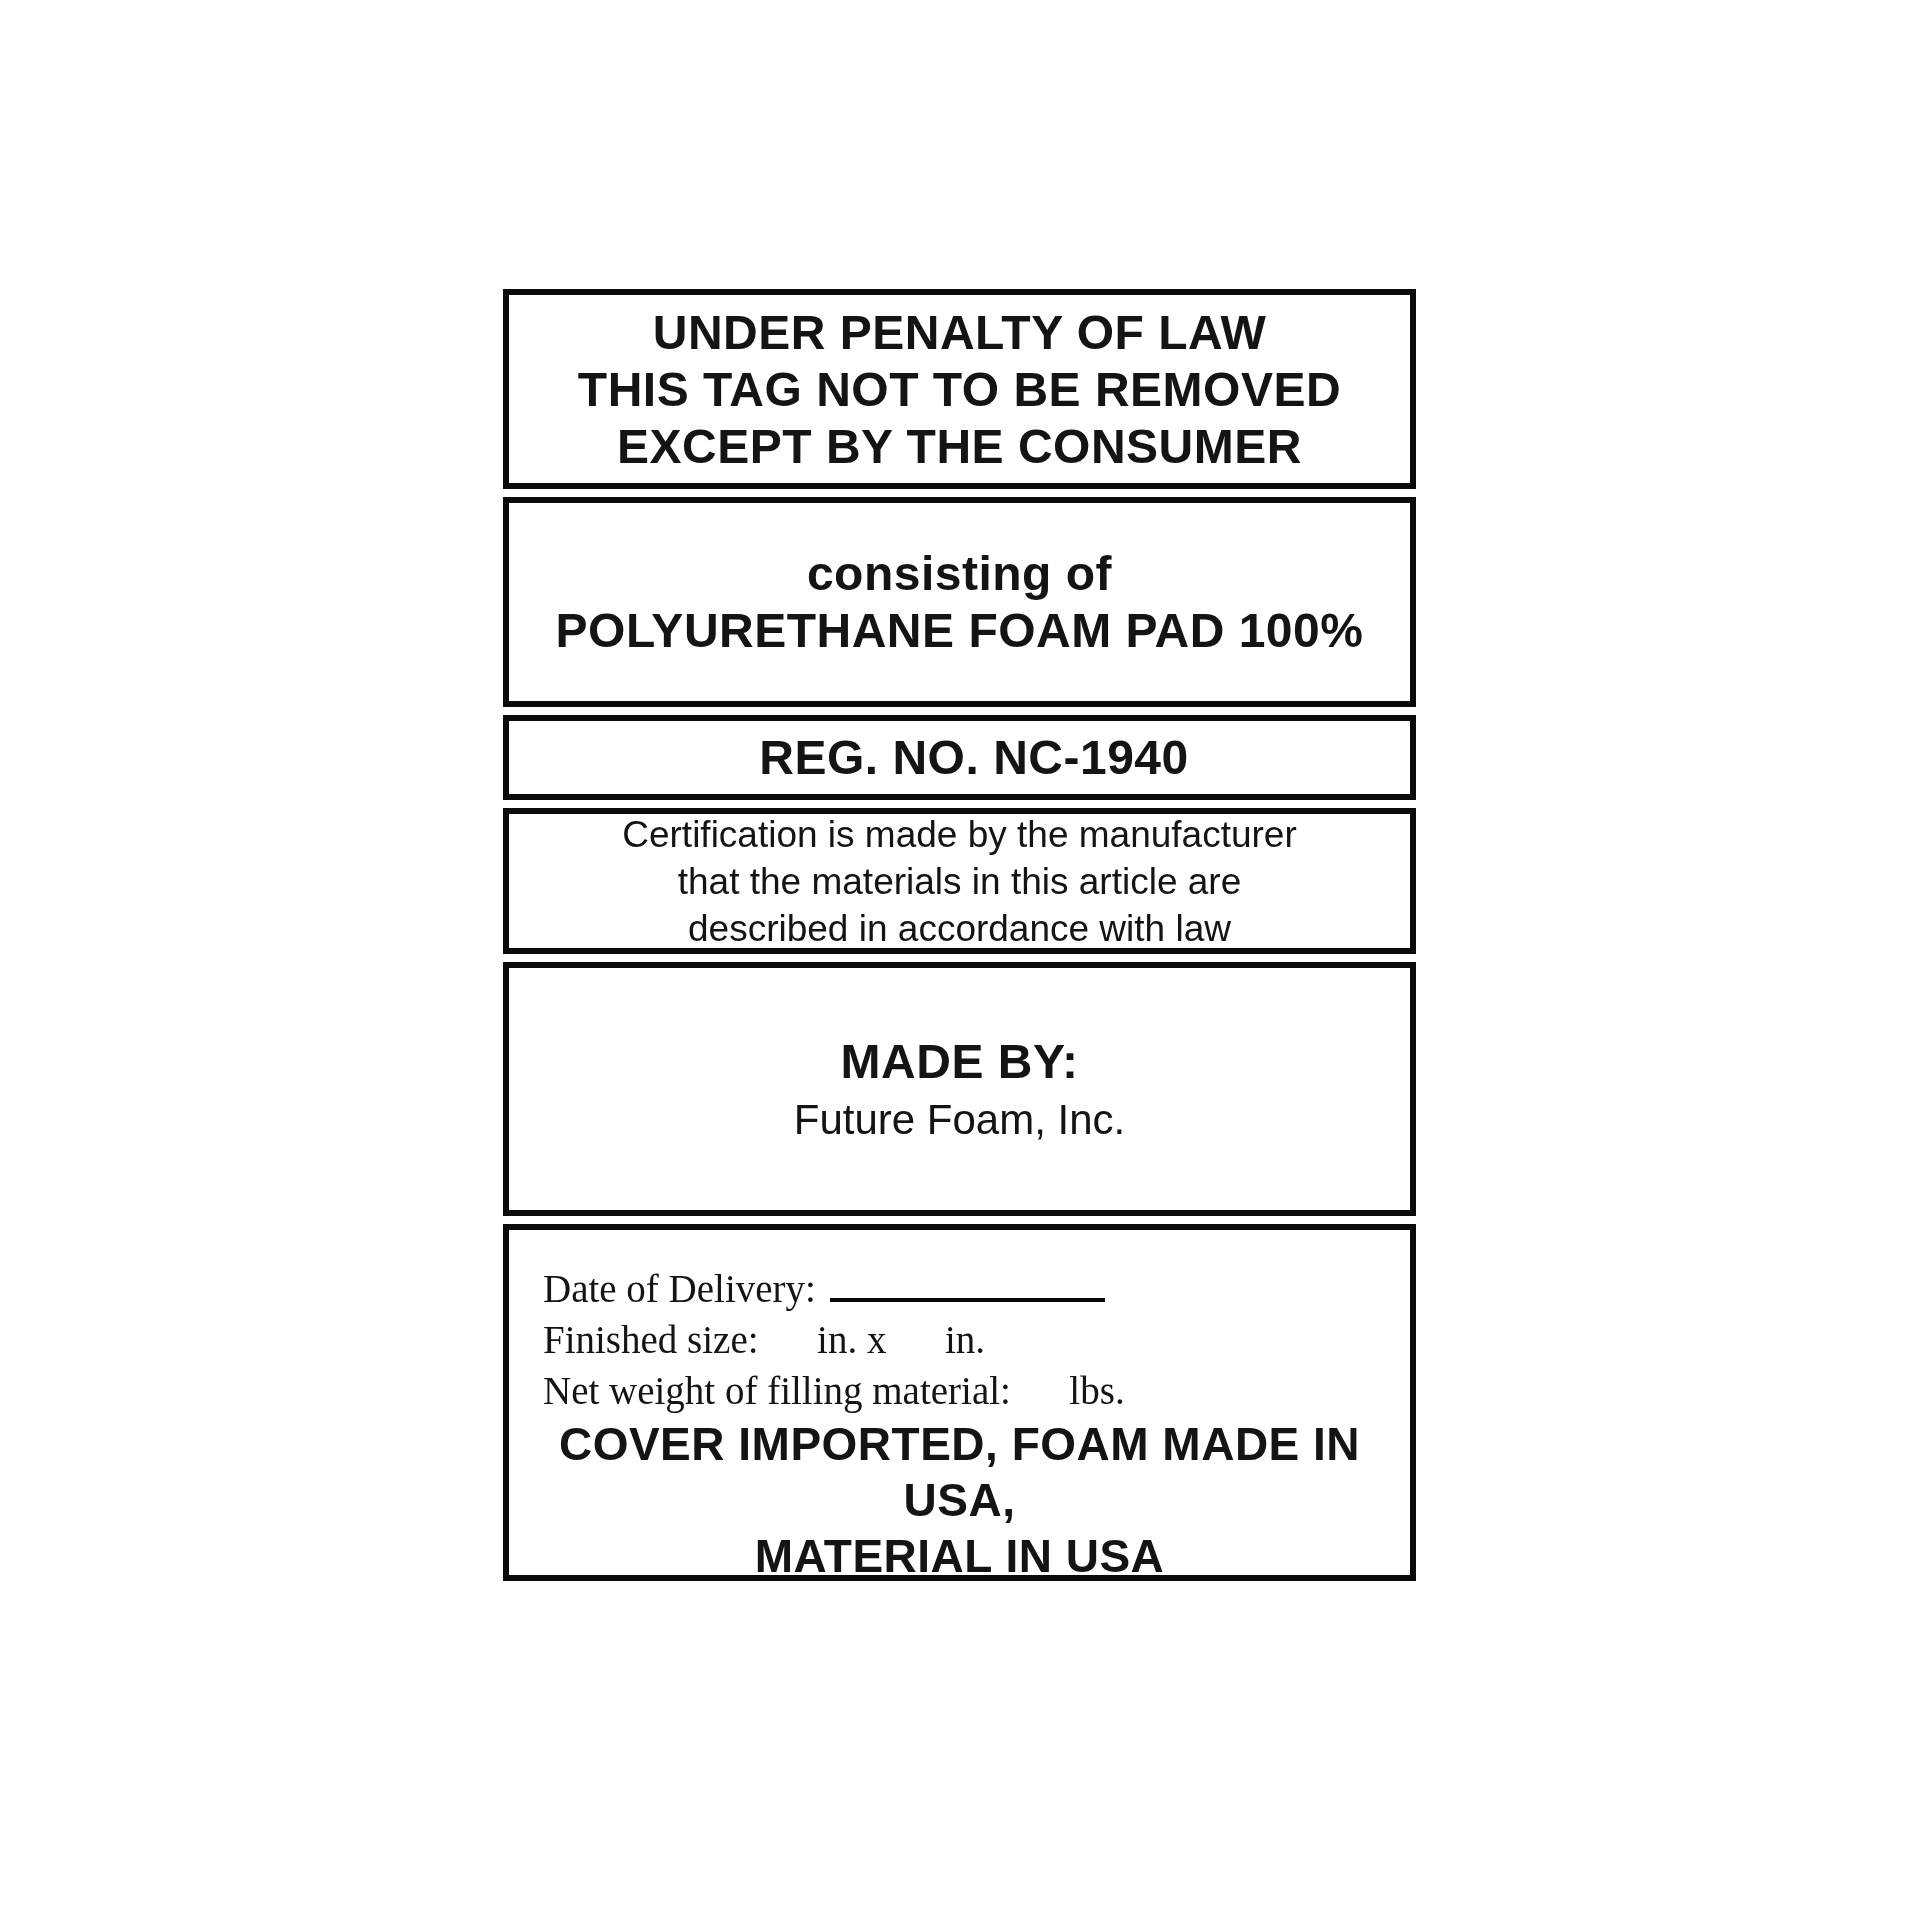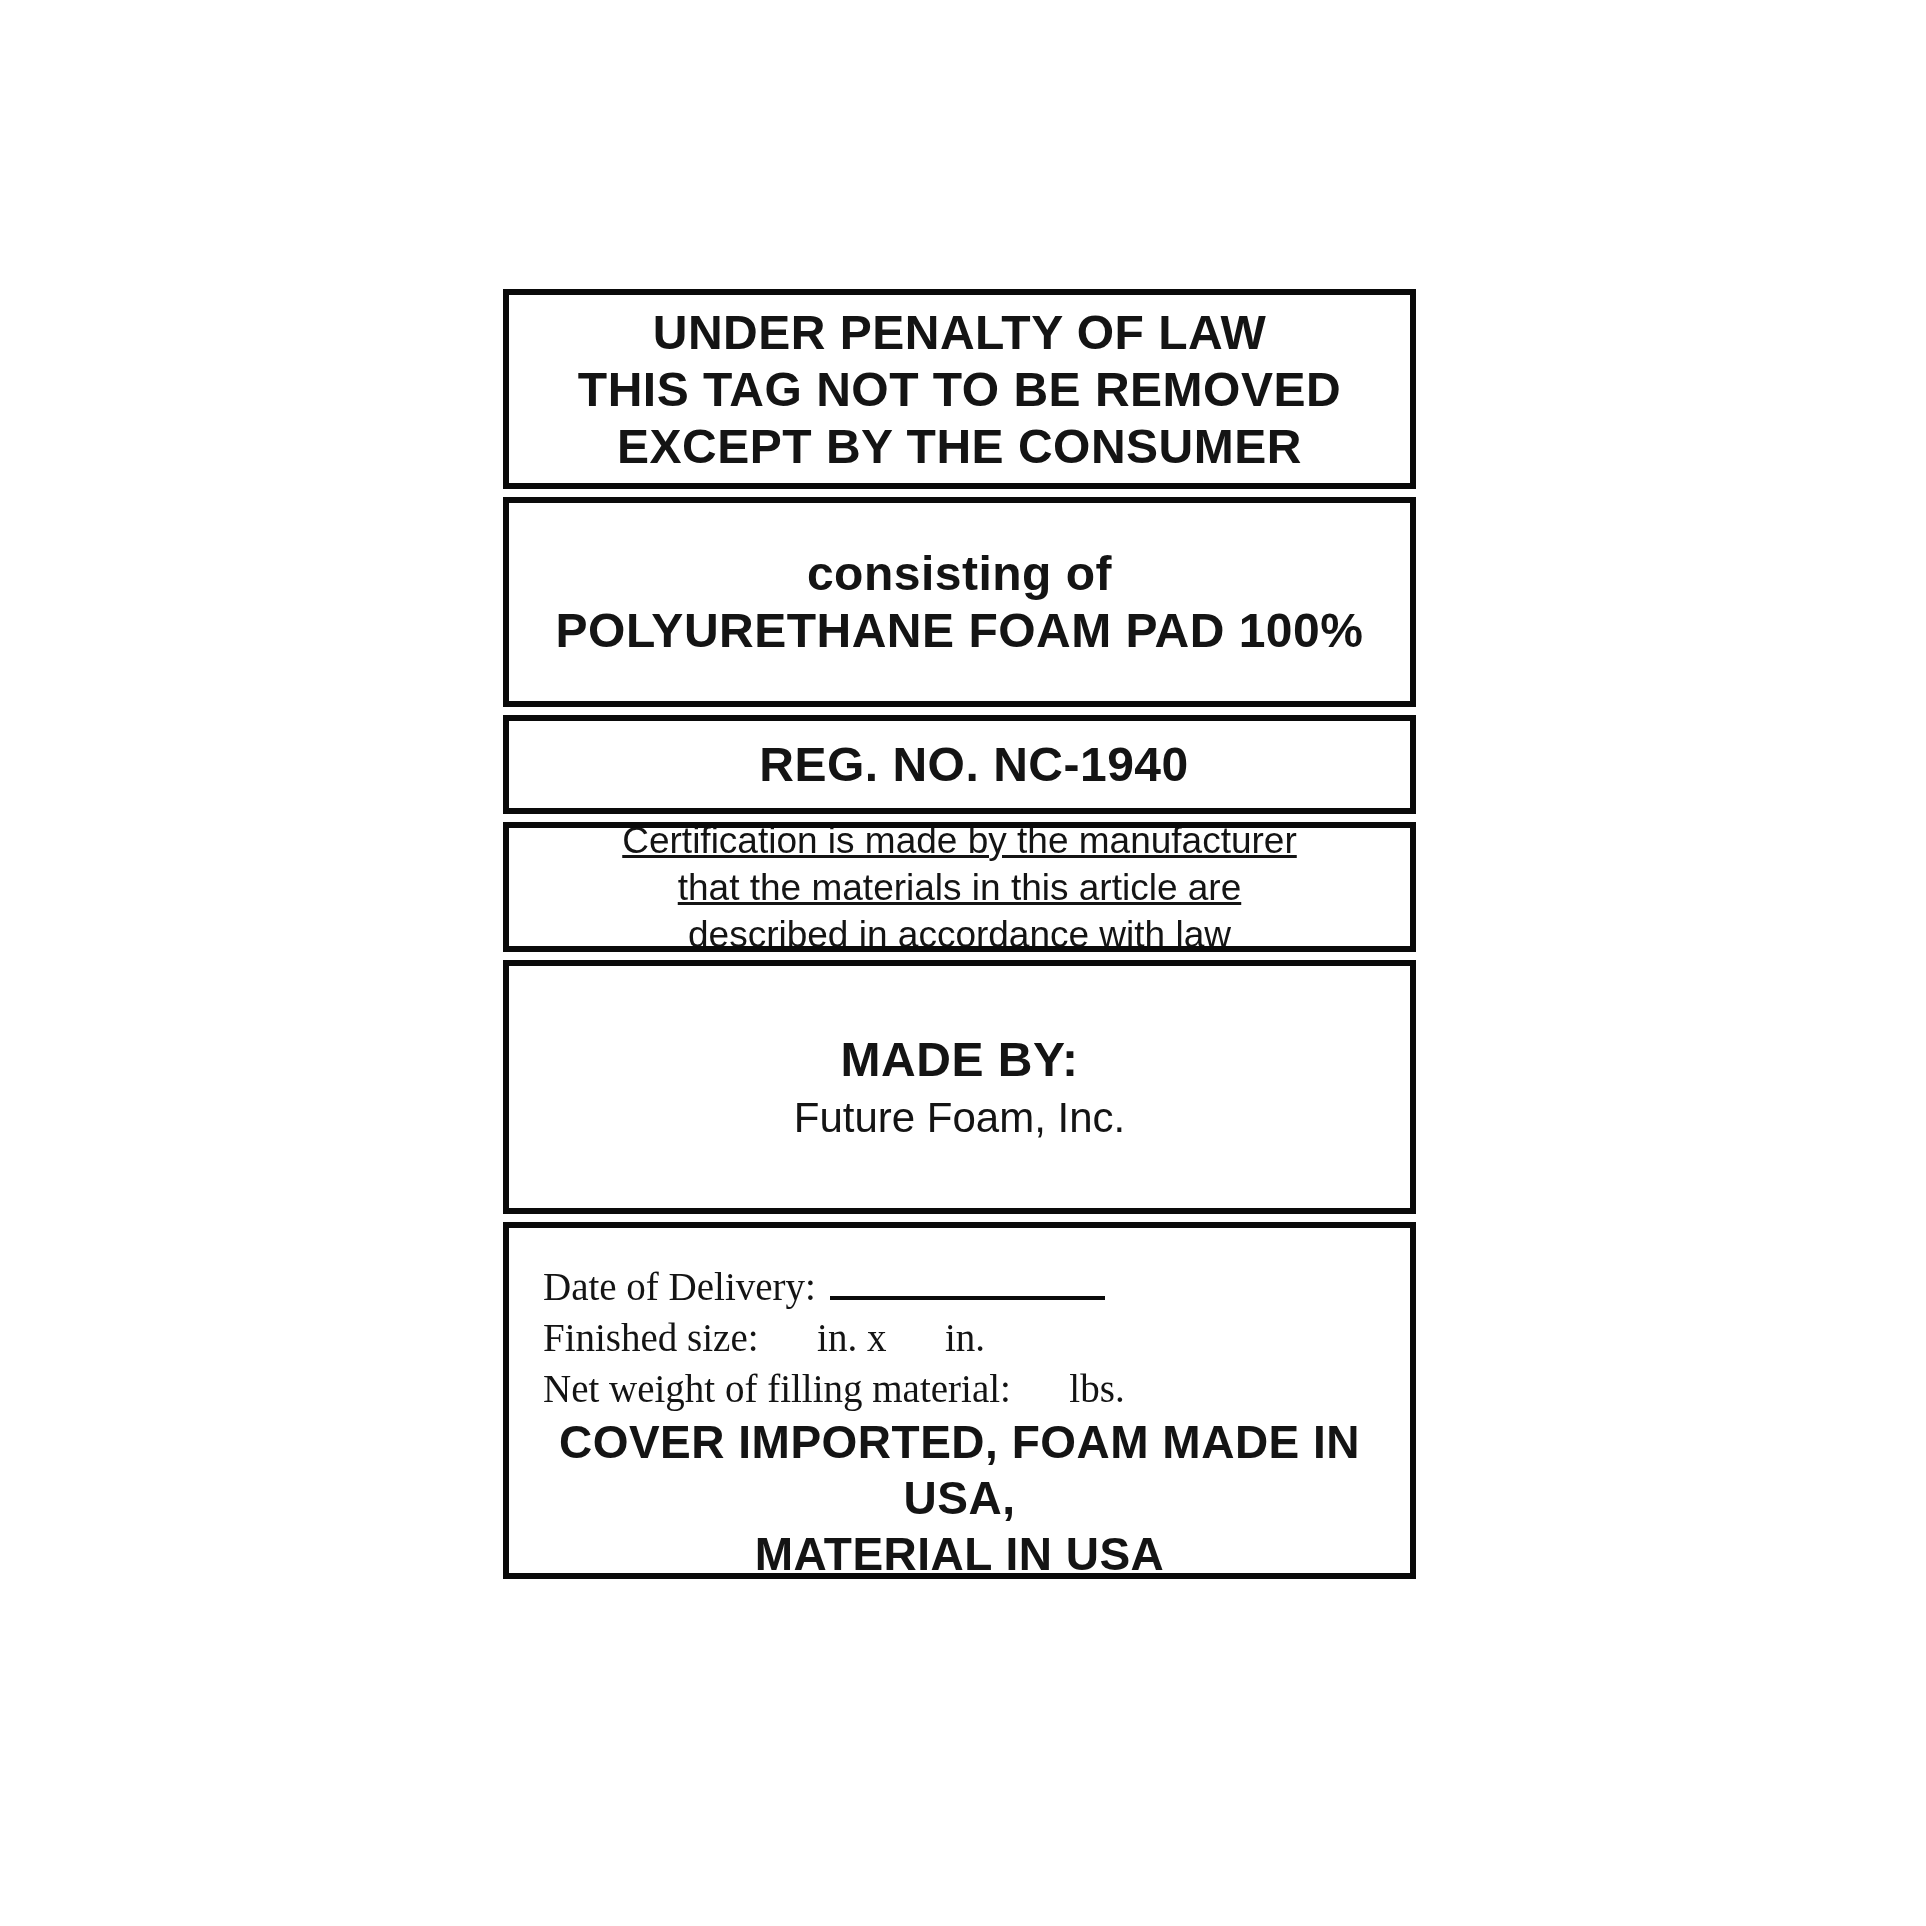--- a/index.html
+++ b/index.html
@@ -32,22 +32,22 @@
     margin-bottom: 8px;
     display: flex;
     flex-direction: column;
     justify-content: center;
     text-align: center;
     overflow: hidden;
   }
   .section:last-child { margin-bottom: 0; }
   .sec-penalty   { height: 200px; }
   .sec-material  { height: 210px; }
-  .sec-regno     { height: 99px; padding-left: 29px; }
-  .sec-cert      { height: 130px; text-decoration: underline; }
+  .sec-regno     { height: 85px; padding-left: 29px; }
+  .sec-cert      { height: 146px; }
   .sec-madeby    { height: 254px; }
   .sec-details   { height: 357px; text-align: left; justify-content: flex-start; }
 
   .hline {
     font-weight: bold;
     font-size: 48px;
     line-height: 57px;
     letter-spacing: 0.5px;
     white-space: pre-wrap;
   }

